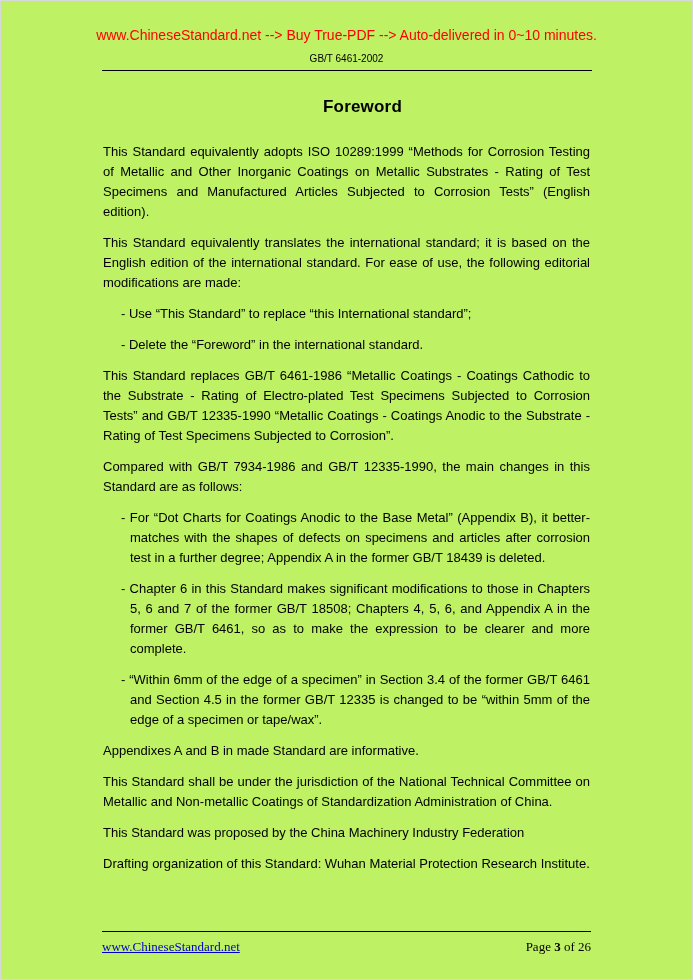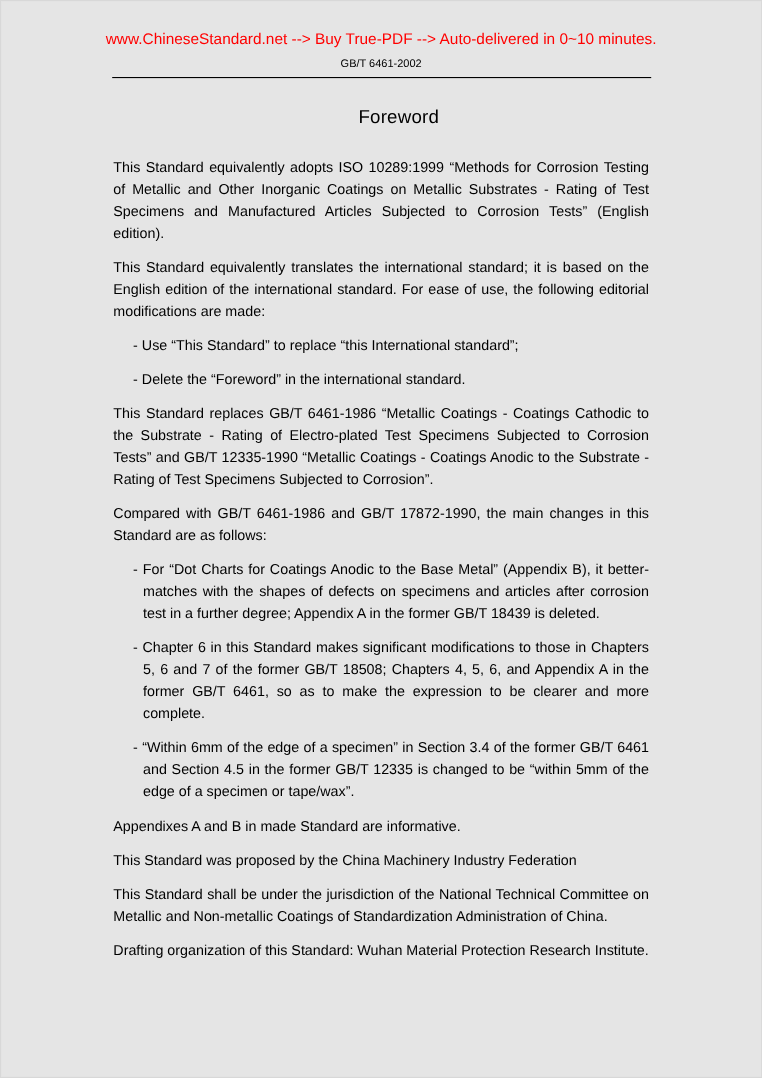--- a/index.html
+++ b/index.html
@@ -1,21 +1,21 @@
 <!DOCTYPE html>
 <html><head>
 <meta charset="utf-8">
 <style>
   html, body { margin: 0; padding: 0; background: #ffffff; }
   .page {
     position: relative;
     width: 693px;
     height: 980px;
     box-sizing: border-box;
-    background: #e5e5e5;
+    background: #bef264;
     border: 1px solid #d8d8d8;
     font-family: "Liberation Sans", sans-serif;
     color: #000000;
     overflow: hidden;
   }
   .banner {
     margin-top: 26px;
     text-align: center;
     color: #ff0000;
     font-size: 14px;
@@ -32,21 +32,21 @@
     width: 490px;
     margin: 6px auto 0 auto;
     border: 0;
     border-top: 1px solid #000000;
     height: 0;
   }
   .page-title {
     margin-top: 26px;
     text-align: center;
     font-size: 17px;
-    font-weight: normal;
+    font-weight: bold;
     letter-spacing: 0.2px;
     padding-left: 32px;
   }
   .content {
     margin-top: 25px;
     padding: 0 102px;
     font-size: 13px;
     line-height: 20px;
     text-align: justify;
   }
@@ -100,24 +100,31 @@
   <hr class="header-rule">
 
   <div class="page-title">Foreword</div>
 
   <div class="content">
     <p class="para">This Standard equivalently adopts ISO 10289:1999 “Methods for Corrosion Testing of Metallic and Other Inorganic Coatings on Metallic Substrates - Rating of Test Specimens and Manufactured Articles Subjected to Corrosion Tests” (English edition).</p>
     <p class="para">This Standard equivalently translates the international standard; it is based on the English edition of the international standard. For ease of use, the following editorial modifications are made:</p>
     <p class="bullet">- Use “This Standard” to replace “this International standard”;</p>
     <p class="bullet">- Delete the “Foreword” in the international standard.</p>
     <p class="para">This Standard replaces GB/T 6461-1986 “Metallic Coatings - Coatings Cathodic to the Substrate - Rating of Electro-plated Test Specimens Subjected to Corrosion Tests” and GB/T 12335-1990 “Metallic Coatings - Coatings Anodic to the Substrate - Rating of Test Specimens Subjected to Corrosion”.</p>
-    <p class="para">Compared with GB/T 6461-1986 and GB/T 17872-1990, the main changes in this Standard are as follows:</p>
+    <p class="para">Compared with GB/T 7934-1986 and GB/T 12335-1990, the main changes in this Standard are as follows:</p>
     <p class="bullet">- For “Dot Charts for Coatings Anodic to the Base Metal” (Appendix B), it better-matches with the shapes of defects on specimens and articles after corrosion test in a further degree; Appendix A in the former GB/T 18439 is deleted.</p>
     <p class="bullet">- Chapter 6 in this Standard makes significant modifications to those in Chapters 5, 6 and 7 of the former GB/T 18508; Chapters 4, 5, 6, and Appendix A in the former GB/T 6461, so as to make the expression to be clearer and more complete.</p>
     <p class="bullet">- “Within 6mm of the edge of a specimen” in Section 3.4 of the former GB/T 6461 and Section 4.5 in the former GB/T 12335 is changed to be “within 5mm of the edge of a specimen or tape/wax”.</p>
     <p class="para">Appendixes A and B in made Standard are informative.</p>
+    <p class="para">This Standard shall be under the jurisdiction of the National Technical Committee on Metallic and Non-metallic Coatings of Standardization Administration of China.</p>
     <p class="para">This Standard was proposed by the China Machinery Industry Federation</p>
-    <p class="para">This Standard shall be under the jurisdiction of the National Technical Committee on Metallic and Non-metallic Coatings of Standardization Administration of China.</p>
     <p class="para">Drafting organization of this Standard: Wuhan Material Protection Research Institute.</p>
   </div>
 
+  <div class="footer">
+    <hr class="footer-rule">
+    <div class="footer-row">
+      <span class="footer-link">www.ChineseStandard.net</span>
+      <span class="page-label"><span>Page </span><span class="num">3</span><span> of 26</span></span>
+    </div>
+  </div>
 
 </div>
 
 </body></html>

